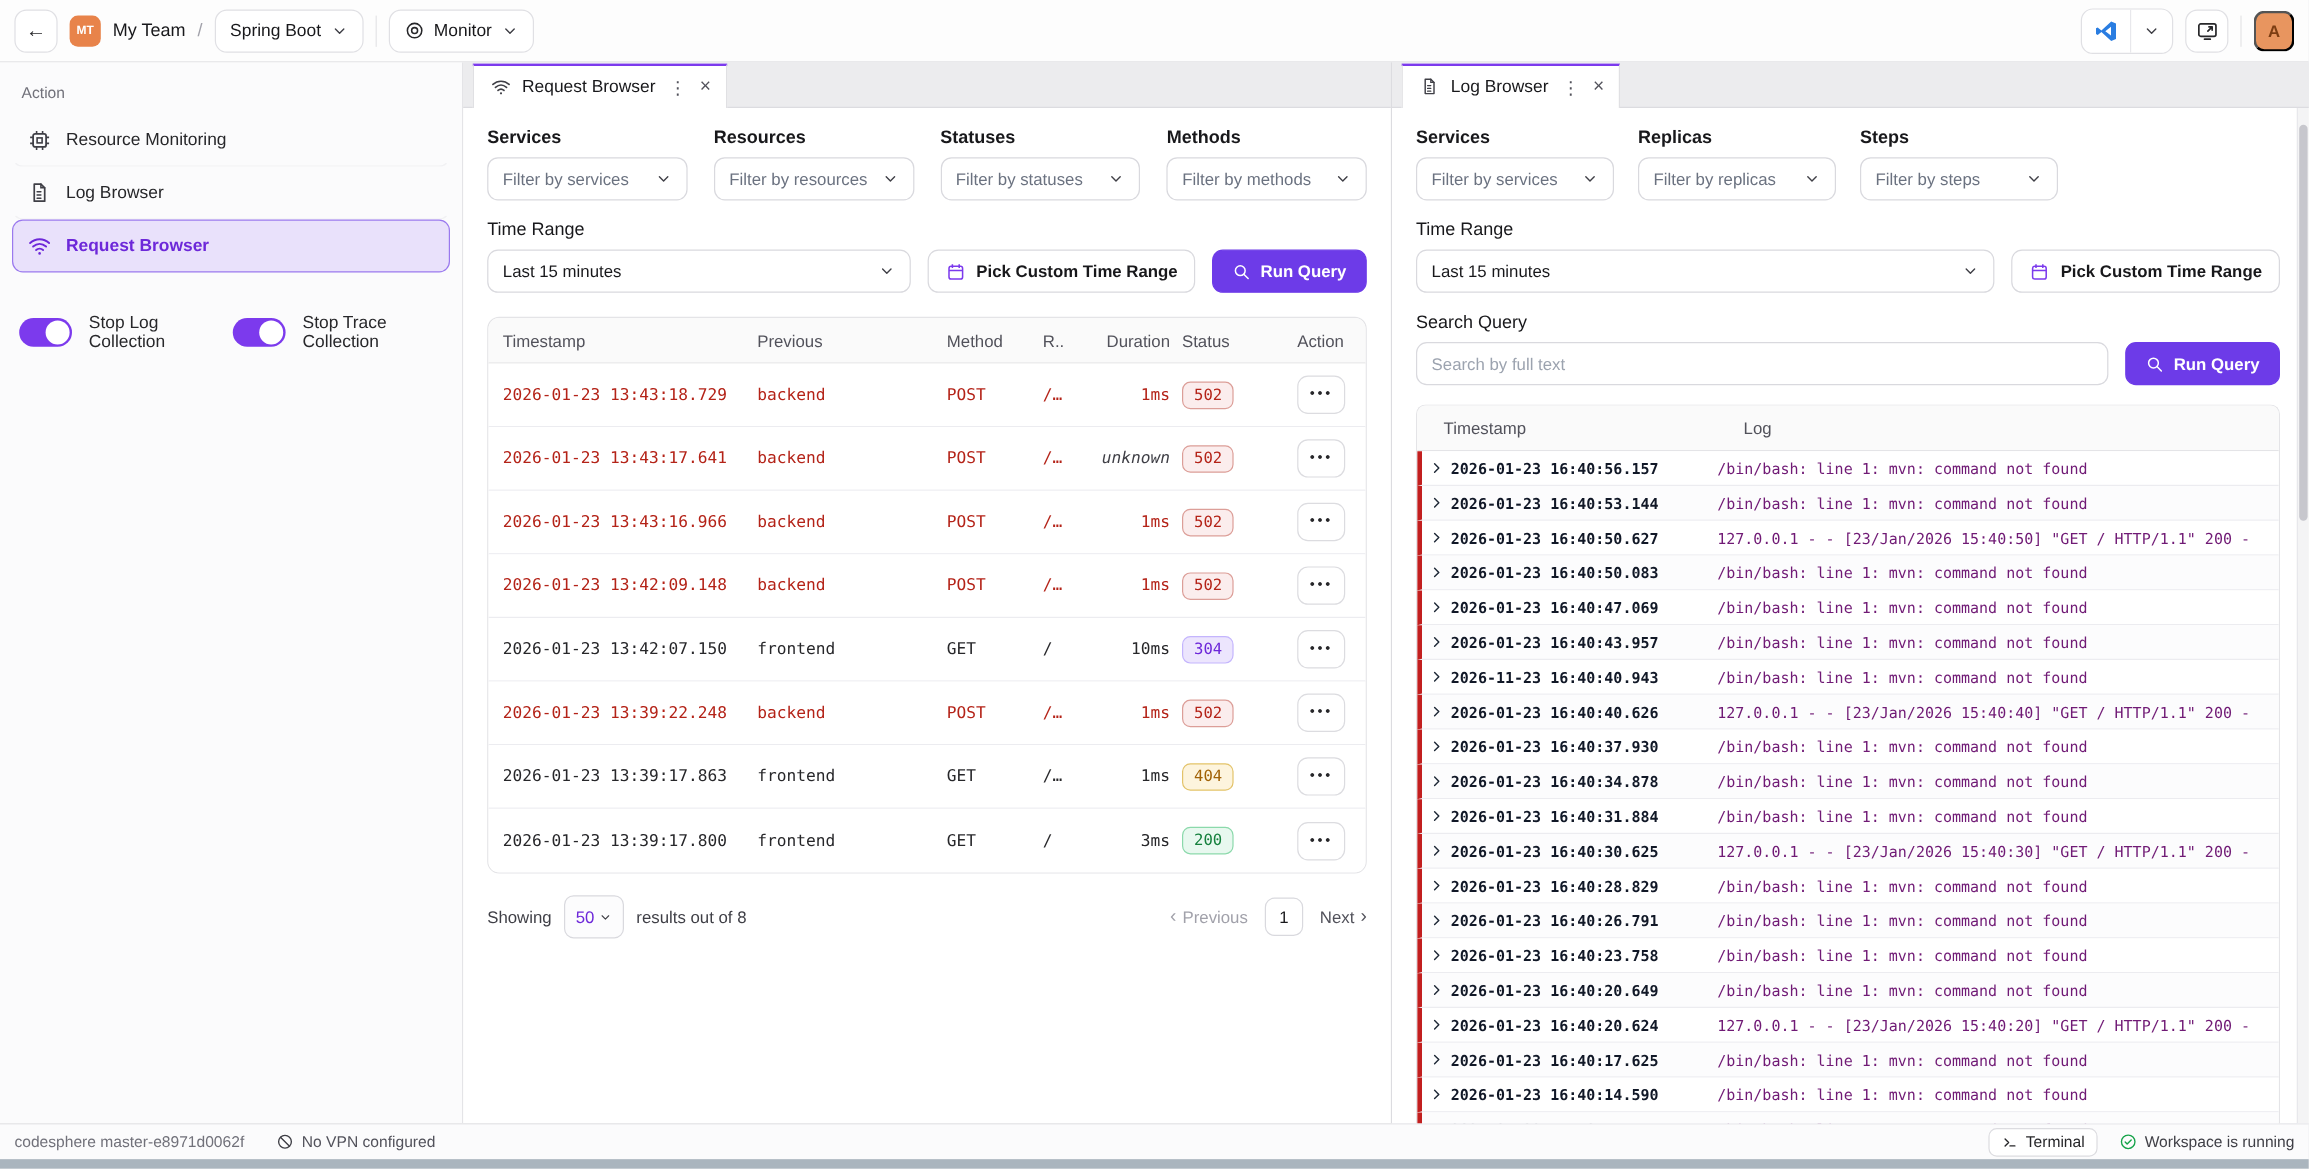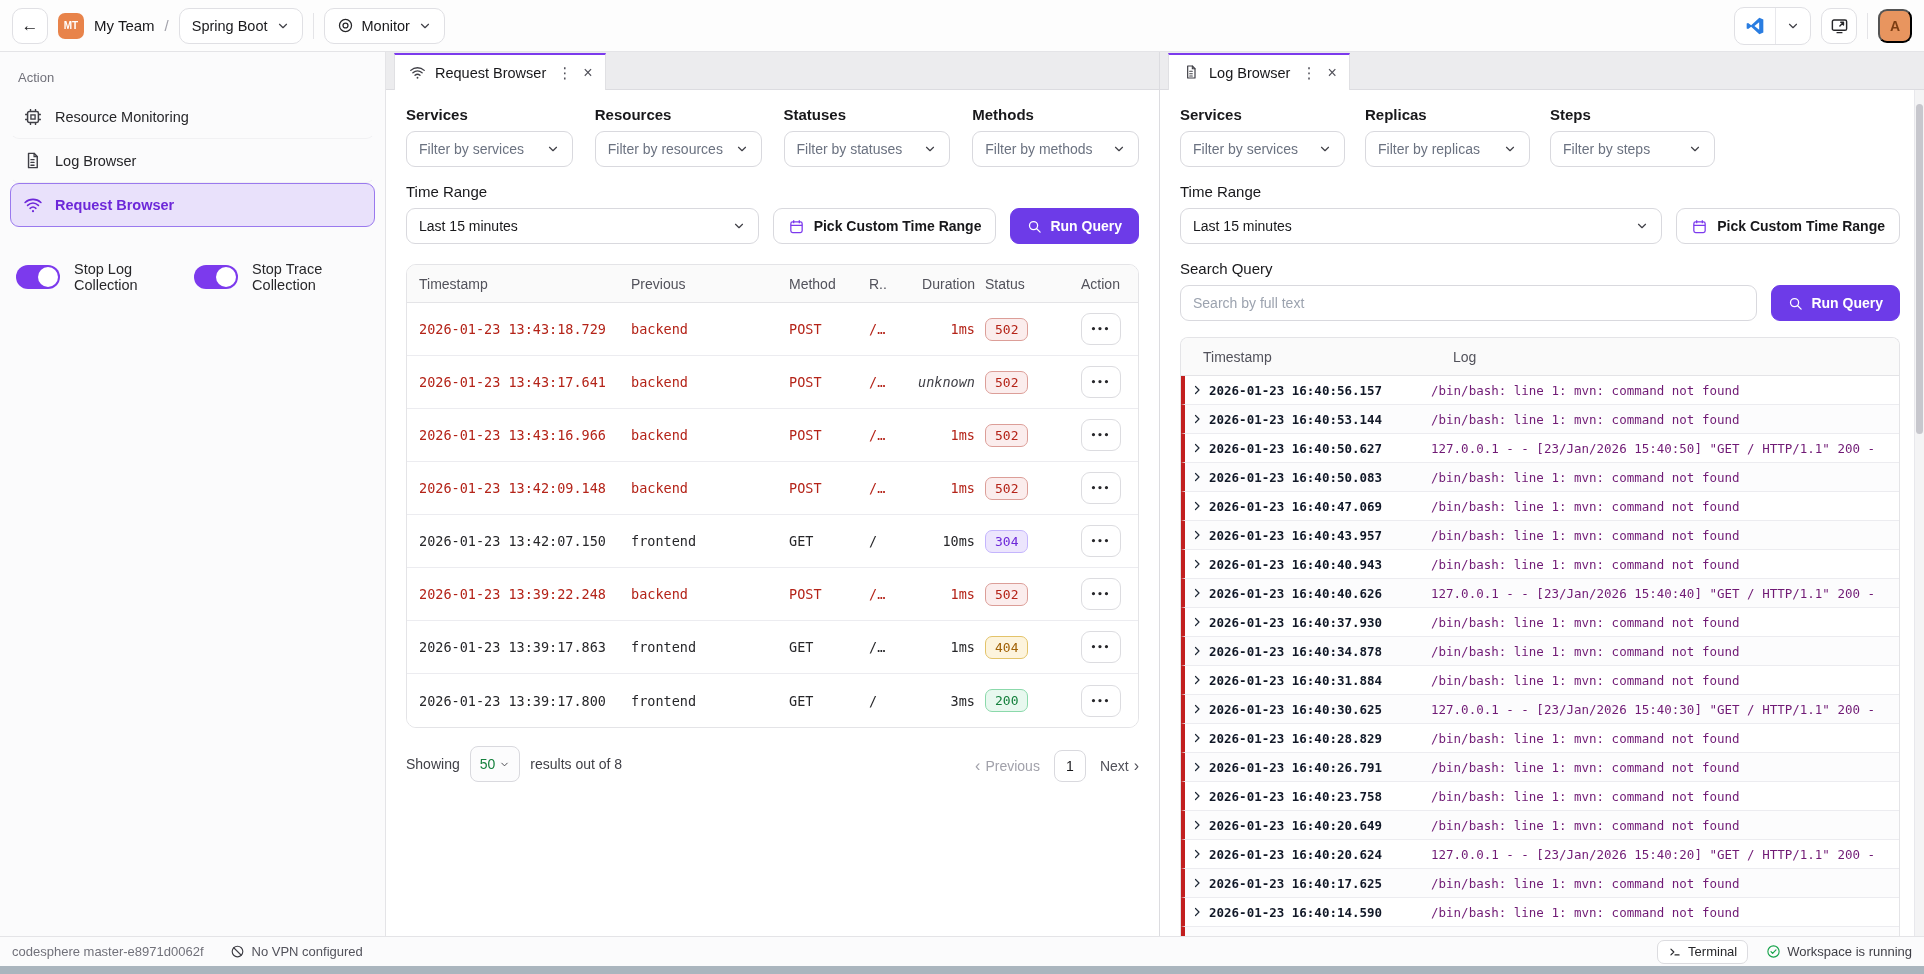--- a/index.html
+++ b/index.html
@@ -74,23 +74,23 @@
   .badge { display:inline-block; font-family:"DejaVu Sans Mono", monospace; font-size:13px; padding:3px 9px; border-radius:7px; border:1px solid; }
   .badge.red { background:#fbeded; border-color:#dc9e98; color:#b42318; }
   .badge.purple { background:#ece5fd; border-color:#c4b5fd; color:#6d28d9; }
   .badge.amber { background:#fdf4dd; border-color:#e3c36a; color:#a16207; }
   .badge.green { background:#e8f8ef; border-color:#8bd9ab; color:#15803d; }
   .dots-btn { width:40px; height:32px; background:#fff; border:1px solid #dcdce0; border-radius:9px; display:flex; align-items:center; justify-content:center; font-weight:700; font-size:15px; color:#27272a; letter-spacing:1px; cursor:pointer; margin:0 auto; }
   .c-action { text-align:center; }
   .req-head .c-action { text-align:center; }
 
   
-  .pagination { margin-top:18px; display:flex; align-items:flex-end; justify-content:space-between; font-size:14px; color:#3f3f46; }
+  .pagination { margin-top:18px; display:flex; align-items:center; justify-content:space-between; font-size:14px; color:#3f3f46; }
   .pag-left { display:flex; align-items:center; gap:10px; }
-  .page-size { height:36px; border:1px solid #d9d9de; border-radius:8px; background:#fcfcfd; display:flex; align-items:center; gap:4px; padding:0 9px; cursor:pointer; color:#15803d; }
+  .page-size { height:36px; border:1px solid #d9d9de; border-radius:8px; background:#fcfcfd; display:flex; align-items:center; gap:4px; padding:0 9px; cursor:pointer; color:#6d28d9; }
   .pag-right { display:flex; align-items:center; gap:14px; }
   .pag-prev { color:#a1a1aa; display:flex; align-items:center; gap:5px; cursor:pointer; }
   .pag-next { color:#52525b; display:flex; align-items:center; gap:5px; cursor:pointer; }
   .page-box { width:32px; height:32px; border:1px solid #d9d9de; border-radius:8px; background:#fff; display:flex; align-items:center; justify-content:center; color:#18181b; cursor:pointer; }
   .pchev { font-size:16px; color:#a1a1aa; }
   .pag-next .pchev { color:#52525b; }
 
   
   .search-row { display:flex; gap:14px; }
   .text-input { flex:1 1 auto; height:36px; border:1px solid #d9d9de; border-radius:9px; padding:0 12px; font-size:14px; color:#1d4ed8; font-family:"Liberation Sans", sans-serif; outline:none; background:#fff; }
@@ -591,21 +591,21 @@
                 <svg class="lr-chev">
                   <use href="#i-chev-right"></use>
                 </svg>
                 <div class="lr-ts">2026-01-23 16:40:43.957</div>
                 <div class="lr-log">/bin/bash: line 1: mvn: command not found</div>
               </div>
               <div class="log-row">
                 <svg class="lr-chev">
                   <use href="#i-chev-right"></use>
                 </svg>
-                <div class="lr-ts">2026-01-23 16:40:40.943</div>
+                <div class="lr-ts">2026-11-23 16:40:40.943</div>
                 <div class="lr-log">/bin/bash: line 1: mvn: command not found</div>
               </div>
               <div class="log-row">
                 <svg class="lr-chev">
                   <use href="#i-chev-right"></use>
                 </svg>
                 <div class="lr-ts">2026-01-23 16:40:40.626</div>
                 <div class="lr-log">127.0.0.1 - - [23/Jan/2026 15:40:40] "GET / HTTP/1.1" 200 -</div>
               </div>
               <div class="log-row">

